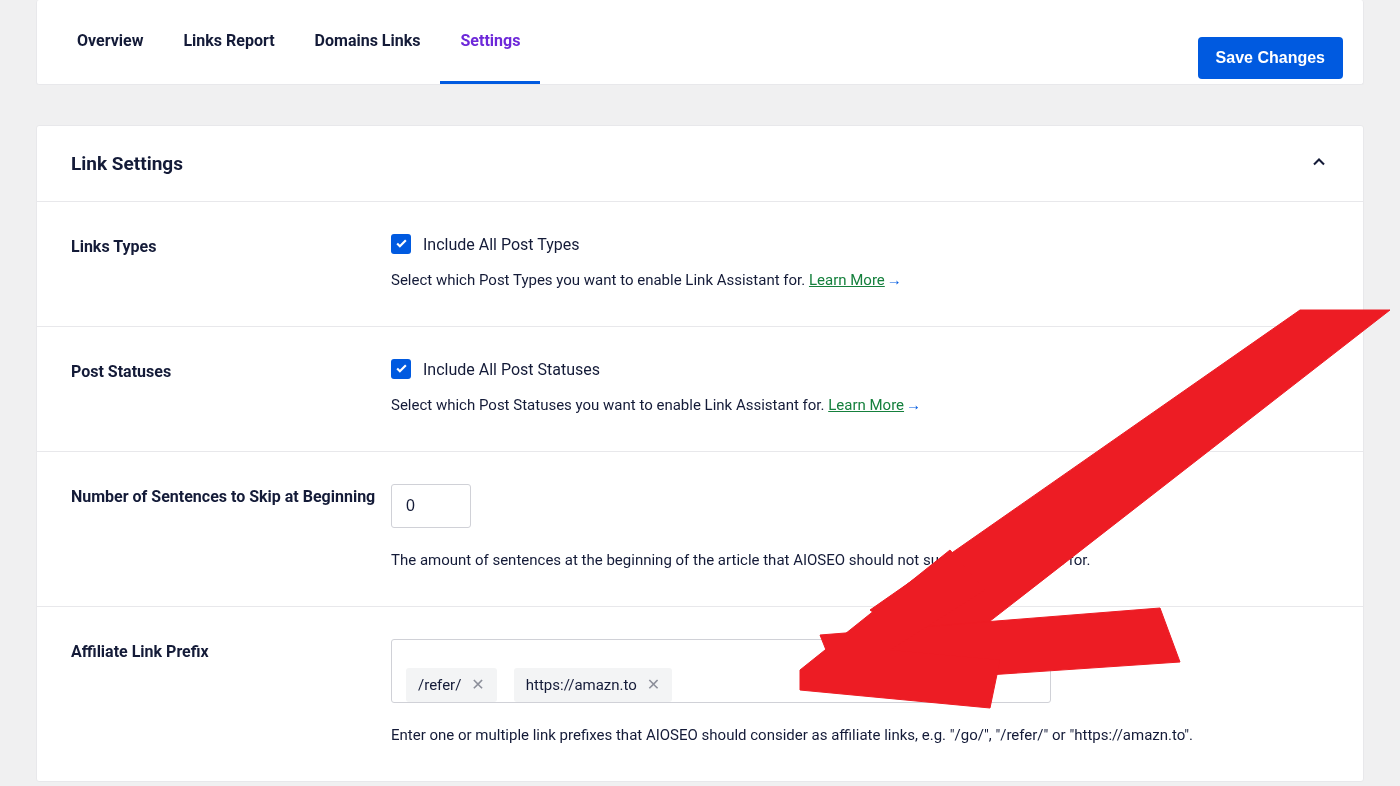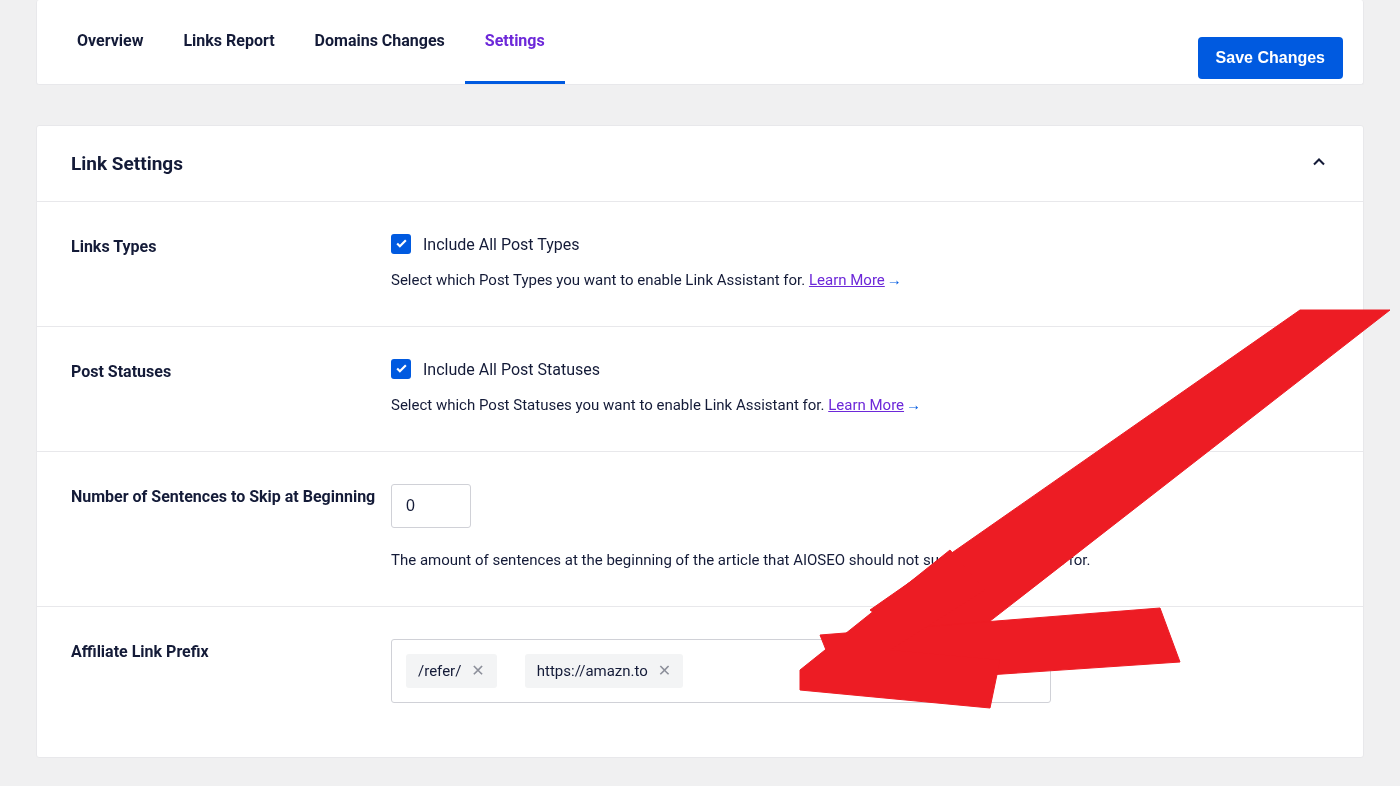--- a/index.html
+++ b/index.html
@@ -107,41 +107,41 @@
       border-radius: 3px;
       display: flex;
       align-items: center;
       justify-content: center;
       flex-shrink: 0;
     }
     .cbox svg { width: 13px; height: 13px; }
     .check-label { font-size: 16px; color: #141b38; }
     .help-text { font-size: 15px; color: #141b38; line-height: 1.6; }
     .help-text a {
-      color: #6d28d9;
+      color: #15803d;
       text-decoration: underline;
     }
     .arr { margin-left: 2px; color: #005ae0; display: inline-block; }
     .num-input {
       width: 80px;
       height: 44px;
       border: 1px solid #d0d1d7;
       border-radius: 3px;
       font-size: 16px;
       padding: 0 14px;
       margin-bottom: 20px;
       color: #141b38;
     }
     .tags-shell {
       border: 1px solid #d0d1d7;
       border-radius: 3px;
       padding: 0 14px;
       display: flex;
-      align-items: center;
-      gap: 28px;
+      align-items: flex-end;
+      gap: 17px;
       flex-wrap: wrap;
       margin-bottom: 20px;
       max-width: 660px;
       min-height: 64px;
     }
     .tag {
       background: #f3f4f5;
       border-radius: 3px;
       padding: 8px 12px;
       display: flex;
@@ -168,21 +168,21 @@
   </style>
 </head>
 <body>
 
 <div class="wrap">
 
   <div class="tabs-bar">
     <div class="tabs">
       <div class="tab">Overview</div>
       <div class="tab">Links Report</div>
-      <div class="tab">Domains Changes</div>
+      <div class="tab">Domains Links</div>
       <div class="tab active">Settings</div>
     </div>
     <button class="save-btn">Save Changes</button>
   </div>
 
   <div class="card">
     <div class="card-header">
       <div class="card-title">Link Settings</div>
       <div class="chev">
         <span>
@@ -249,20 +249,21 @@
               <span>✕</span>
             </span>
           </div>
           <div class="tag">
             <span>https://amazn.to</span>
             <span class="tag-x">
               <span>✕</span>
             </span>
           </div>
         </div>
+        <div class="help-text">Enter one or multiple link prefixes that AIOSEO should consider as affiliate links, e.g. "/go/", "/refer/" or "https://amazn.to".</div>
       </div>
     </div>
 
   </div>
 </div>
 
 <svg class="annotation-arrow" width="640" height="420">
   <g fill="#ed1c24" stroke="#ed1c24">
 
     <polygon points="520,20 610,20 160,370 90,320"></polygon>

